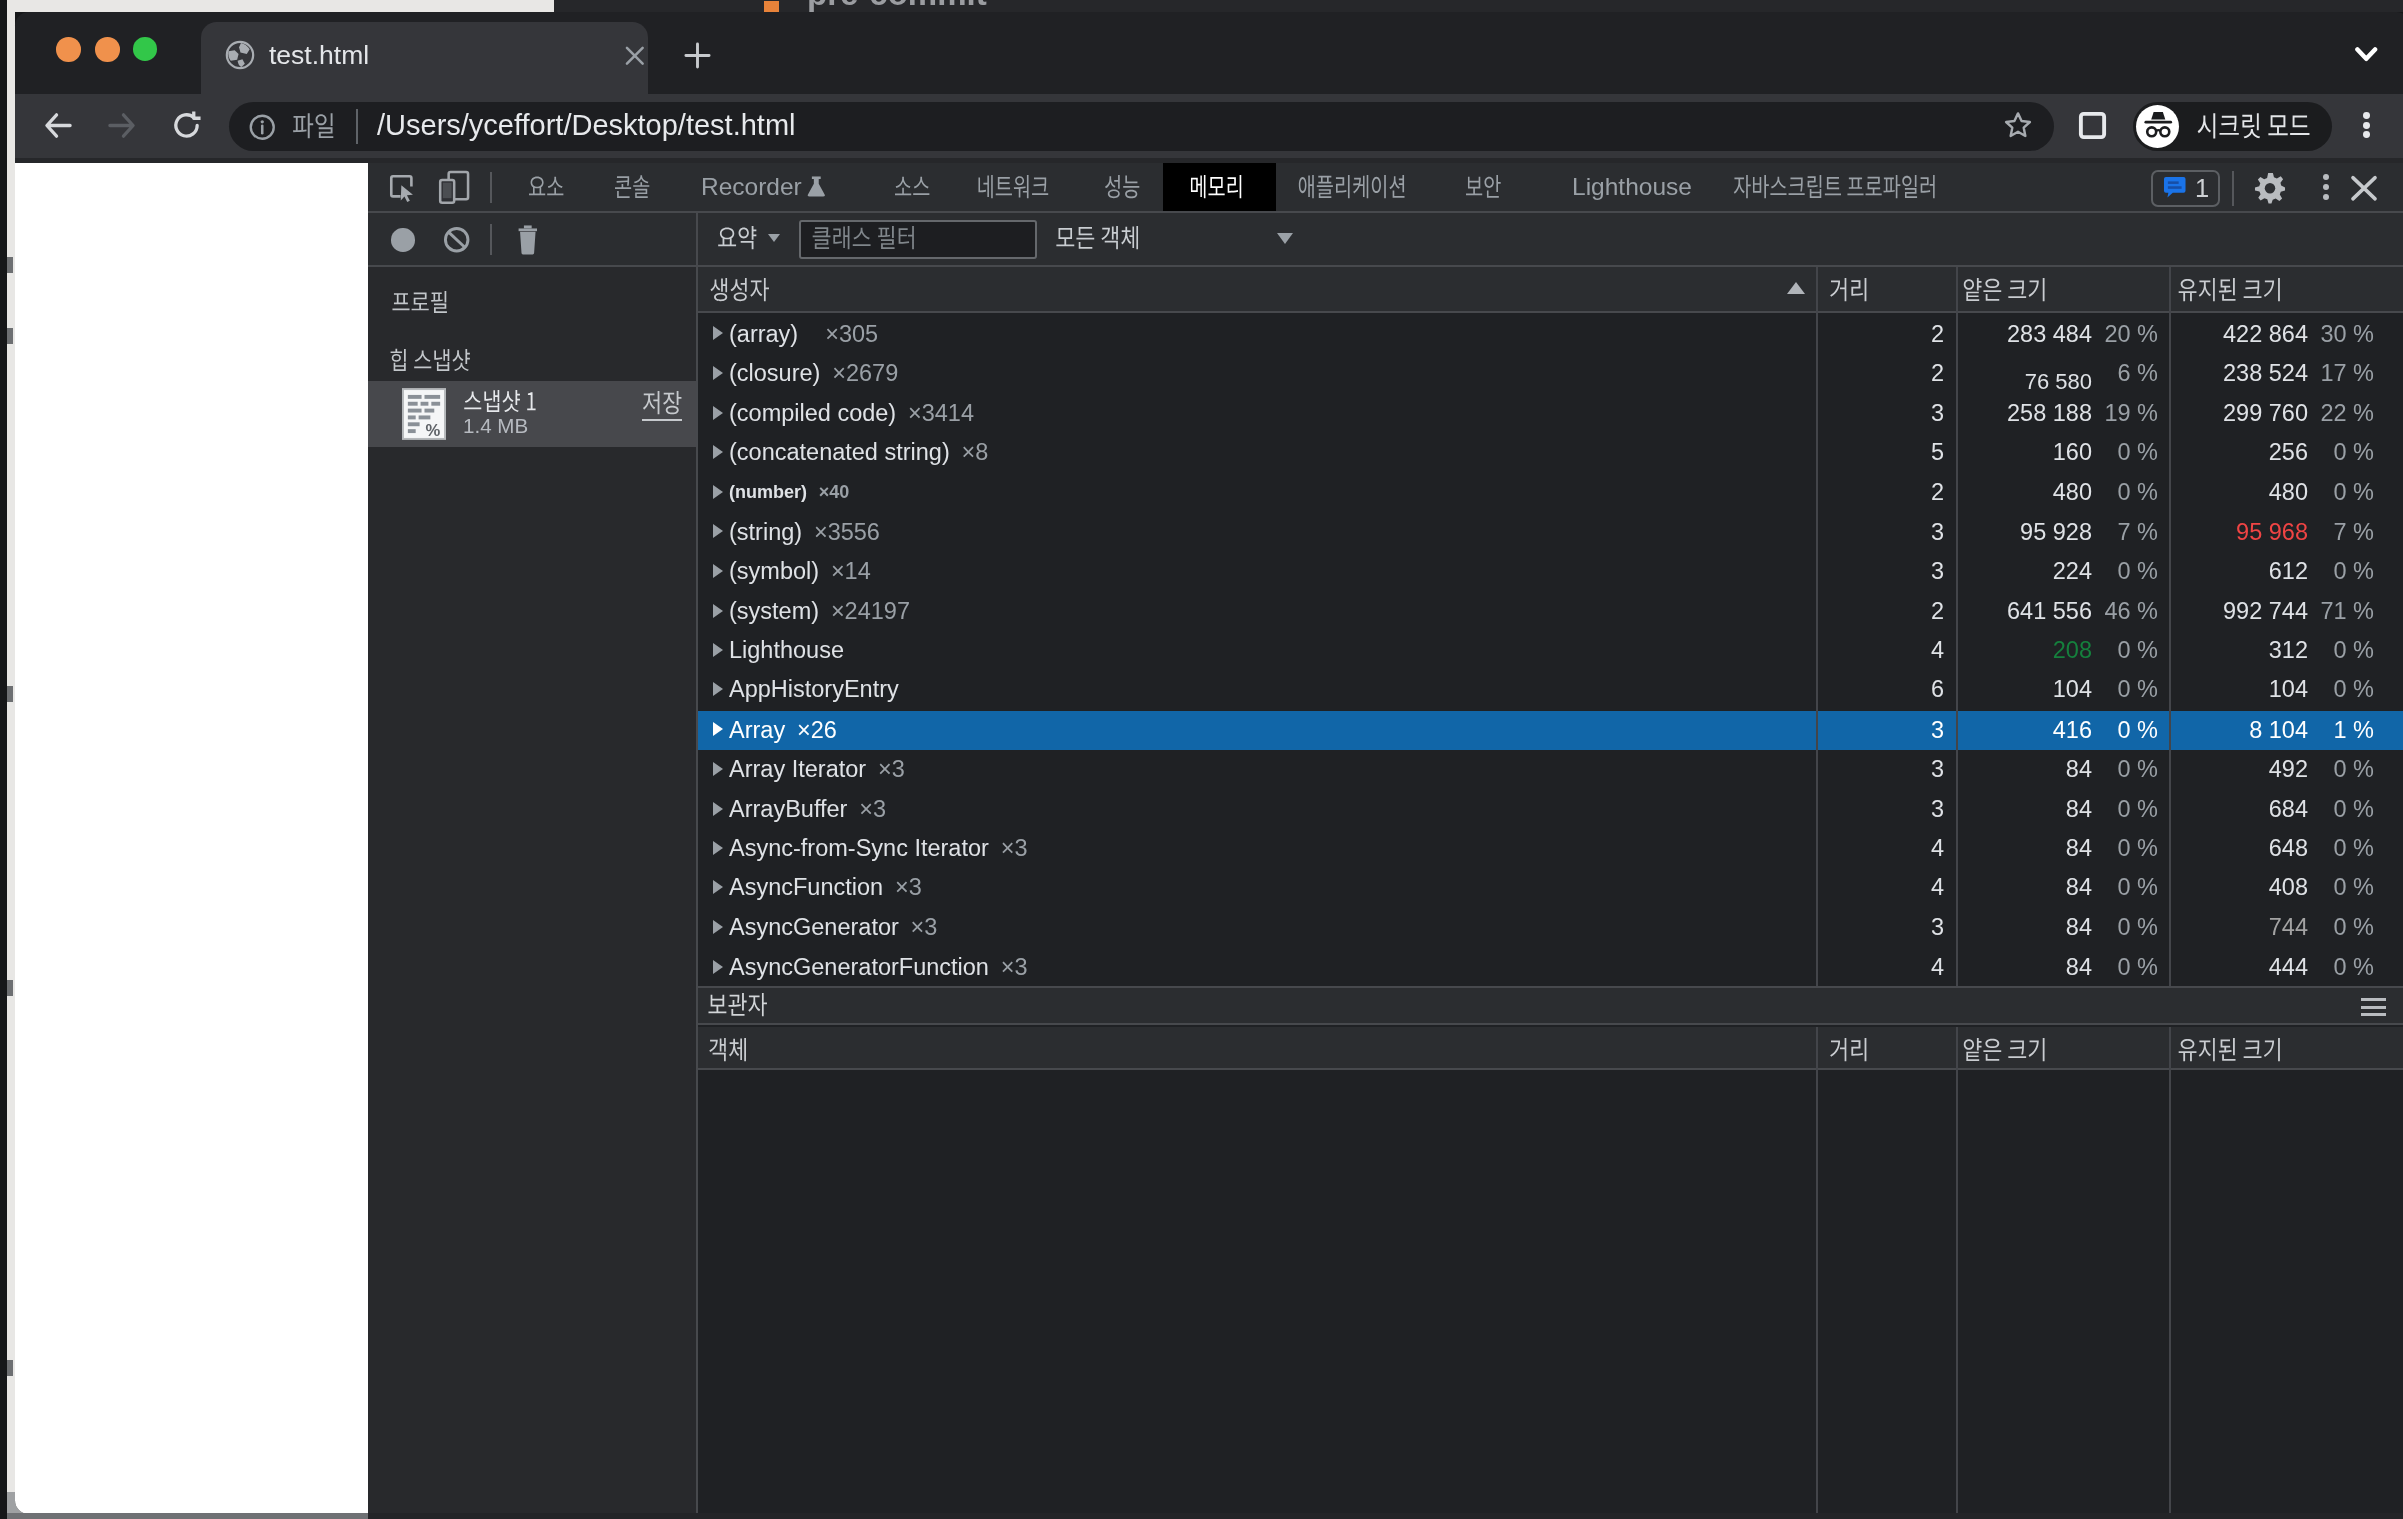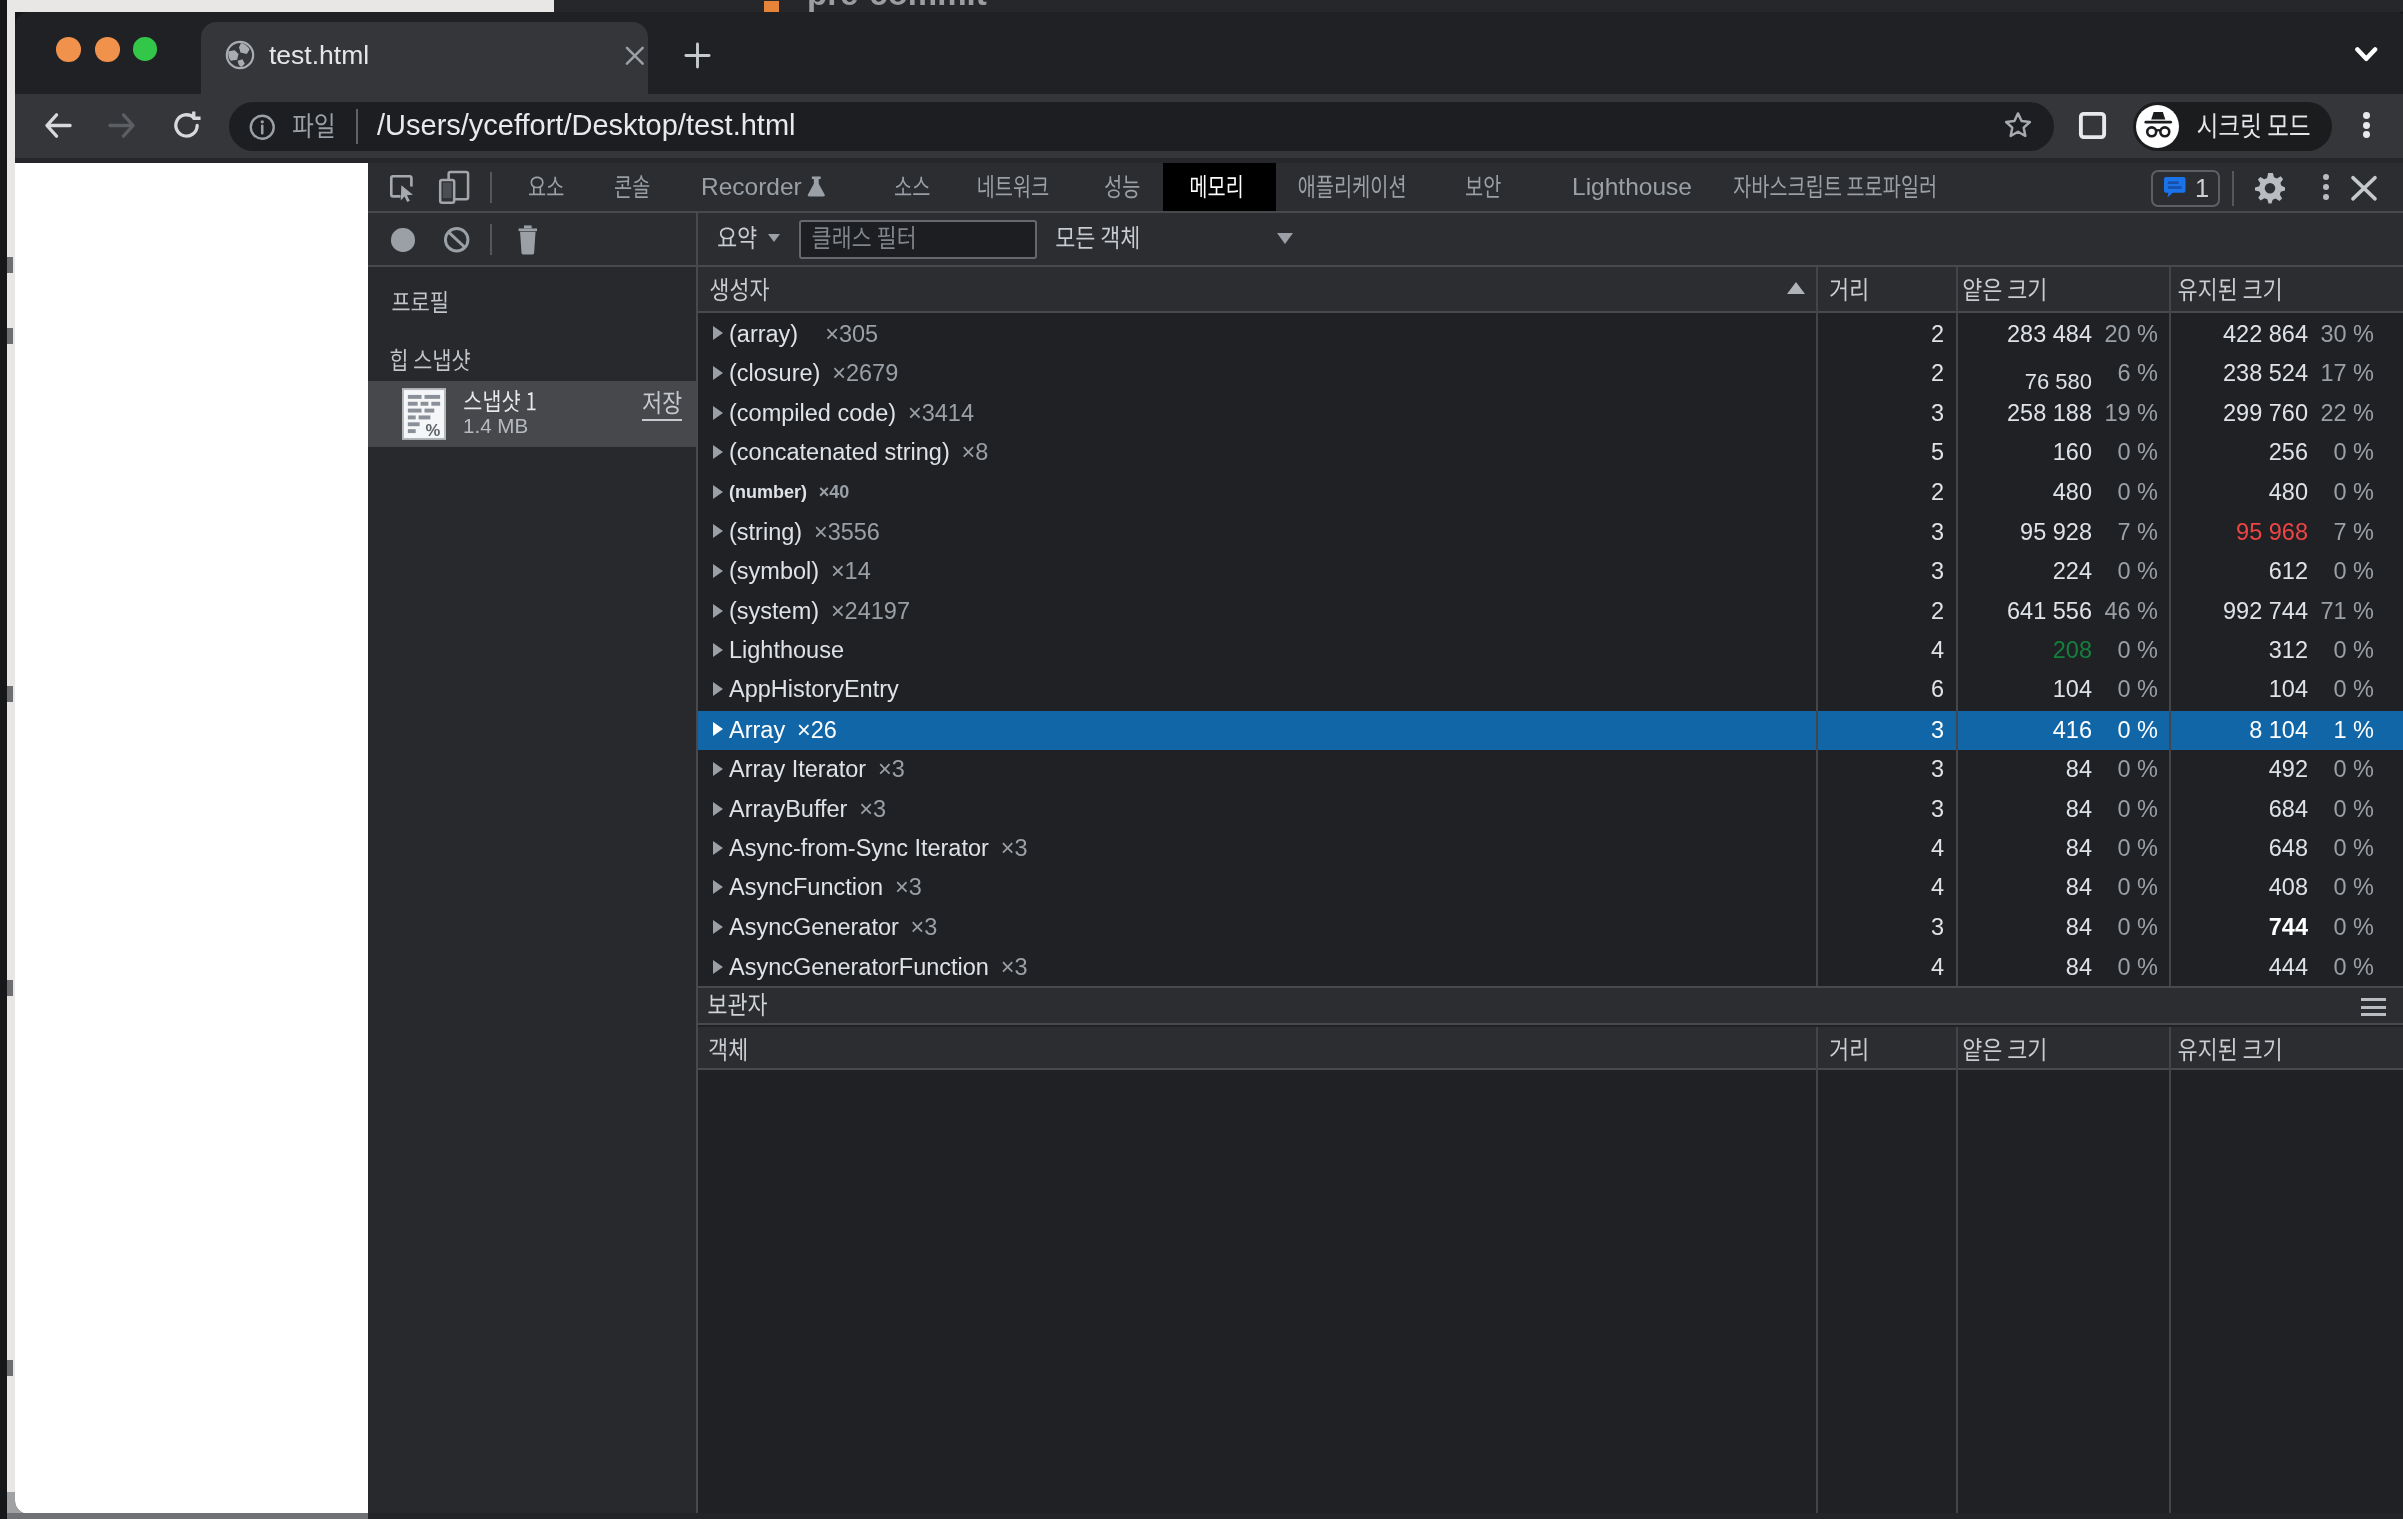--- a/index.html
+++ b/index.html
@@ -327,21 +327,21 @@
     <div class="t" style="right:466px;top:873px;font-size:23.5px;line-height:29px;color:#dfe2e6;font-weight:400;">4</div>
     <div class="t" style="right:318px;top:873px;font-size:23.5px;line-height:29px;color:#dfe2e6;font-weight:400;">84</div>
     <div class="t" style="right:252px;top:873px;font-size:23.5px;line-height:29px;color:#9aa0a6;font-weight:400;">0 %</div>
     <div class="t" style="right:102px;top:873px;font-size:23.5px;line-height:29px;color:#dfe2e6;font-weight:400;">408</div>
     <div class="t" style="right:36px;top:873px;font-size:23.5px;line-height:29px;color:#9aa0a6;font-weight:400;">0 %</div>
     <div class="abs" style="left:706px;top:920px;border-top:7.8px solid transparent;border-bottom:7.8px solid transparent;border-left:10.8px solid #9aa0a6"></div>
     <div class="t" style="left:722px;top:913px;font-size:23.5px;line-height:29px;color:#dfe2e6;font-weight:400;"><span style="color:#dfe2e6">AsyncGenerator</span><span style="color:#9aa0a6;margin-left:11.8px">×3</span></div>
     <div class="t" style="right:466px;top:913px;font-size:23.5px;line-height:29px;color:#dfe2e6;font-weight:400;">3</div>
     <div class="t" style="right:318px;top:913px;font-size:23.5px;line-height:29px;color:#dfe2e6;font-weight:400;">84</div>
     <div class="t" style="right:252px;top:913px;font-size:23.5px;line-height:29px;color:#9aa0a6;font-weight:400;">0 %</div>
-    <div class="t" style="right:102px;top:913px;font-size:23.5px;line-height:29px;color:#ffffff;font-weight:700;">744</div>
+    <div class="t" style="right:102px;top:913px;font-size:23.5px;line-height:29px;color:#a3a3a3;font-weight:400;">744</div>
     <div class="t" style="right:36px;top:913px;font-size:23.5px;line-height:29px;color:#9aa0a6;font-weight:400;">0 %</div>
     <div class="abs" style="left:706px;top:960px;border-top:7.8px solid transparent;border-bottom:7.8px solid transparent;border-left:10.8px solid #9aa0a6"></div>
     <div class="t" style="left:722px;top:953px;font-size:23.5px;line-height:29px;color:#dfe2e6;font-weight:400;"><span style="color:#dfe2e6">AsyncGeneratorFunction</span><span style="color:#9aa0a6;margin-left:11.8px">×3</span></div>
     <div class="t" style="right:466px;top:953px;font-size:23.5px;line-height:29px;color:#dfe2e6;font-weight:400;">4</div>
     <div class="t" style="right:318px;top:953px;font-size:23.5px;line-height:29px;color:#dfe2e6;font-weight:400;">84</div>
     <div class="t" style="right:252px;top:953px;font-size:23.5px;line-height:29px;color:#9aa0a6;font-weight:400;">0 %</div>
     <div class="t" style="right:102px;top:953px;font-size:23.5px;line-height:29px;color:#dfe2e6;font-weight:400;">444</div>
     <div class="t" style="right:36px;top:953px;font-size:23.5px;line-height:29px;color:#9aa0a6;font-weight:400;">0 %</div>
     <div class="abs" style="left:1809px;top:267px;width:2px;height:721px;background:#43454a;"></div>
     <div class="abs" style="left:1949px;top:267px;width:2px;height:721px;background:#43454a;"></div>

